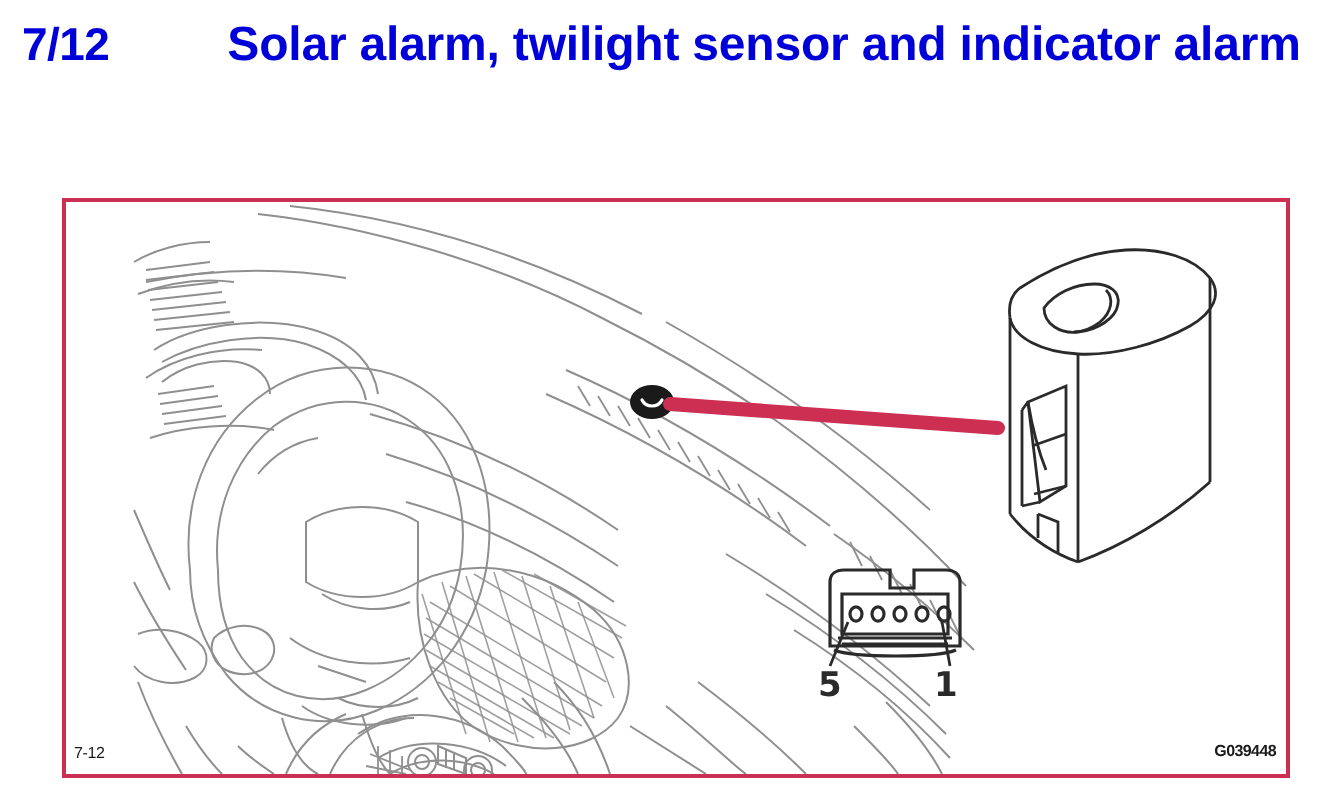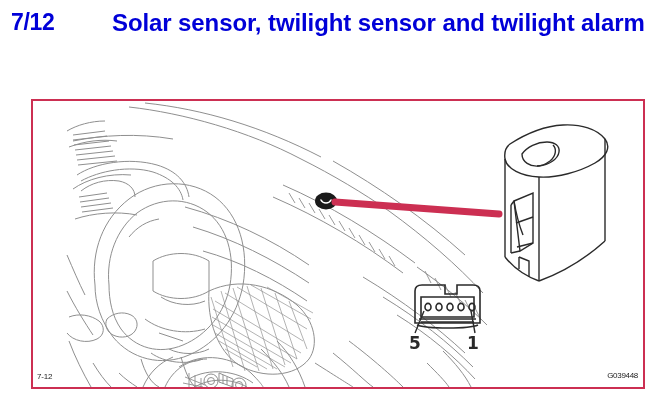--- a/index.html
+++ b/index.html
@@ -14,20 +14,21 @@
     overflow: hidden;
     font-family: "Liberation Sans", sans-serif;
   }
 
   
   #header {
     position: absolute;
     left: 0; top: 0;
     width: 580px;
     height: 92px;
+    text-align: center;
   }
   #slide-number {
     position: absolute;
     left: 11px;
     top: 9px;
     font-size: 23px;
     font-weight: bold;
     color: #0000d8;
     letter-spacing: -0.3px;
     white-space: nowrap;
@@ -72,42 +73,42 @@
     font-size: 8px;
     font-weight: normal;
     color: #1b1b1b;
     letter-spacing: -0.2px;
   }
   #figure-code {
     position: absolute;
     right: 5px;
     bottom: 7px;
     font-size: 8px;
-    font-weight: normal;
+    font-weight: bold;
     color: #1b1b1b;
     letter-spacing: -0.3px;
   }
 
   
   .pin-label {
     position: absolute;
     font-size: 17px;
     font-weight: bold;
     color: #2a2a2a;
     font-family: "DejaVu Sans", sans-serif;
   }
   #pin-label-5 { left: 376px; top: 232px; }
   #pin-label-1 { left: 434px; top: 232px; }
 </style>
 </head>
 <body>
 
 <div id="header">
   <div id="slide-number">7/12</div>
-  <div id="slide-title">Solar sensor, twilight sensor and twilight alarm</div>
+  <div id="slide-title">Solar alarm, twilight sensor and indicator alarm</div>
 </div>
 
 <div id="figure-frame">
 
   <div id="figure-canvas">
     <svg width="610" height="286" viewBox="0 0 610 286" xmlns="http://www.w3.org/2000/svg">
 
       <g fill="none" stroke="#8f8f8f" stroke-width="1">
 
         <path d="M 96 6 C 150 12 215 30 268 58 C 300 74 330 92 356 110"></path>

